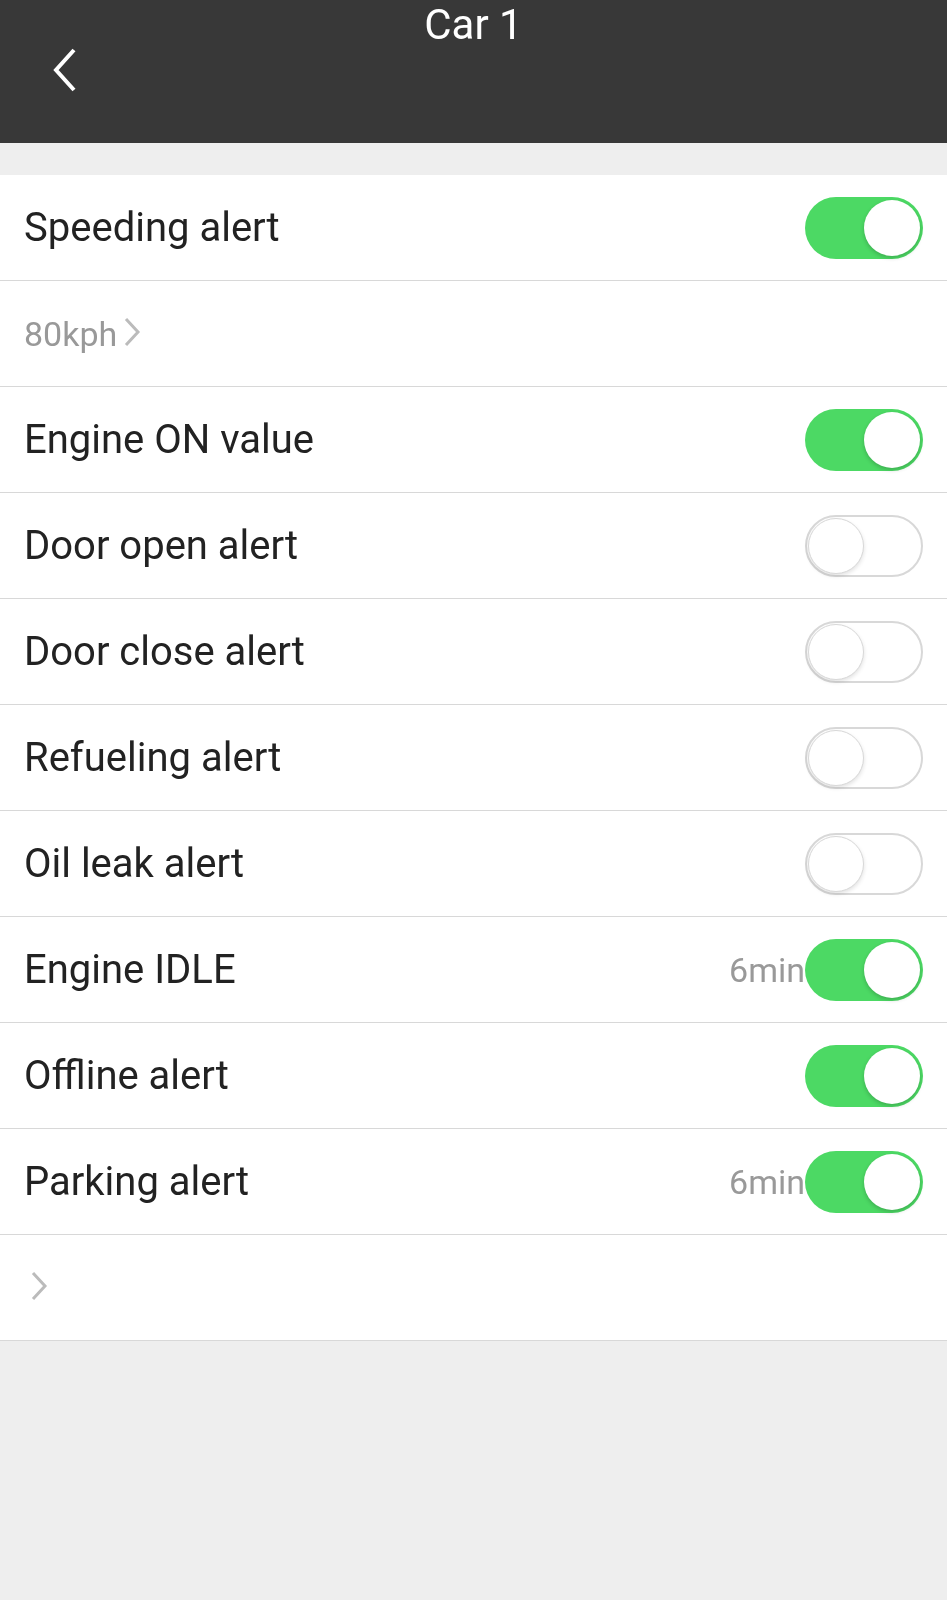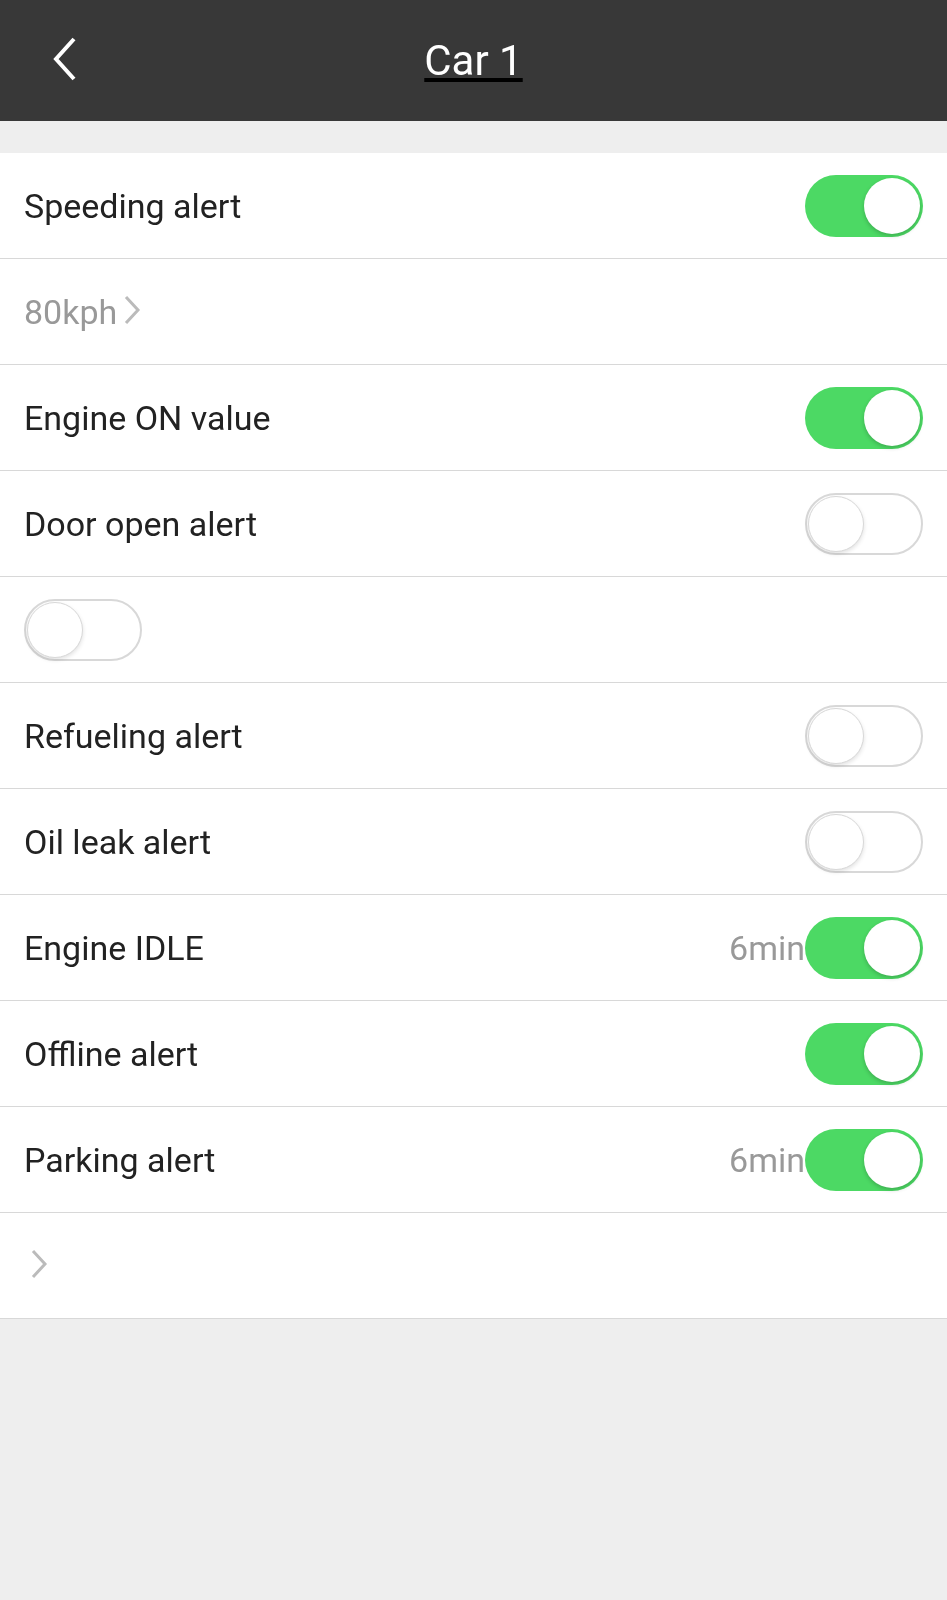--- a/index.html
+++ b/index.html
@@ -9,25 +9,23 @@
     }
     body {
       font-family: -apple-system, BlinkMacSystemFont, "Segoe UI", Roboto, Helvetica, Arial, sans-serif;
       background: #eeeeee;
       width: 947px;
       height: 1600px;
       overflow: hidden;
     }
     .header {
       background: #383838;
-      height: 121px;
+      height: 143px;
       display: flex;
-      align-items: center;
       position: relative;
-      text-decoration: underline;
     }
     .back-button {
       position: absolute;
       left: 50px;
       top: 50%;
       transform: translateY(-50%);
       cursor: pointer;
     }
     .back-button svg {
       width: 28px;
@@ -53,21 +51,21 @@
     .list-item {
       display: flex;
       align-items: center;
       height: 106px;
       padding: 0 24px;
       border-bottom: 1px solid #d8d8d8;
       background: #ffffff;
     }
     .list-item-label {
       flex: 1;
-      font-size: 34px;
+      font-size: 40px;
       color: #222222;
     }
     .list-item-value {
       font-size: 34px;
       color: #999999;
       margin-right: 0;
     }
     .toggle {
       width: 118px;
       height: 62px;
@@ -152,20 +150,21 @@
 
 
   <div class="list-item">
     <div class="list-item-label">Door open alert</div>
     <div class="toggle off">
       <div class="toggle-knob"></div>
     </div>
   </div>
 
   <div class="list-item">
+    <div class="list-item-label">Door close alert</div>
     <div class="toggle off">
       <div class="toggle-knob"></div>
     </div>
   </div>
 
   <div class="list-item">
     <div class="list-item-label">Refueling alert</div>
     <div class="toggle off">
       <div class="toggle-knob"></div>
     </div>

